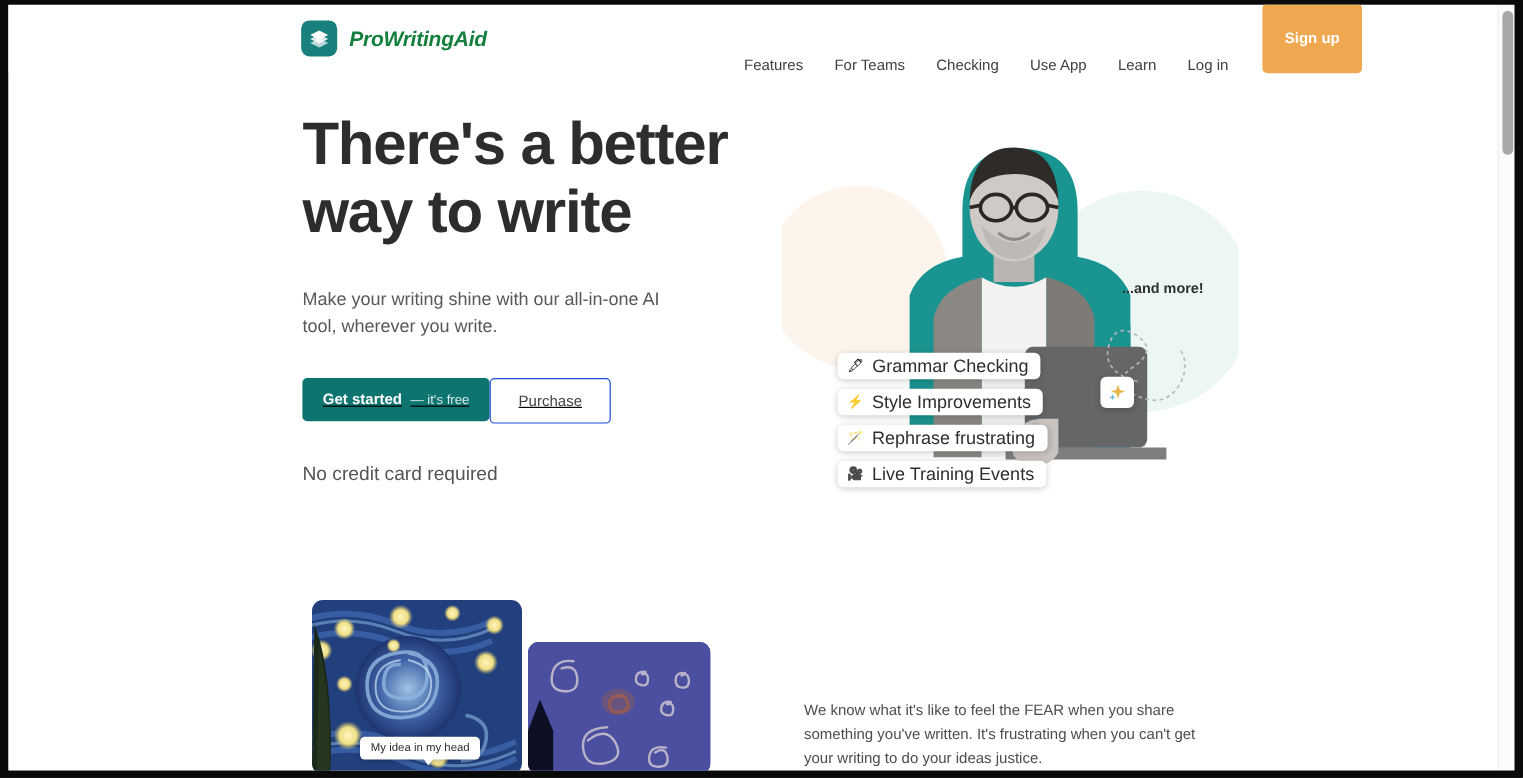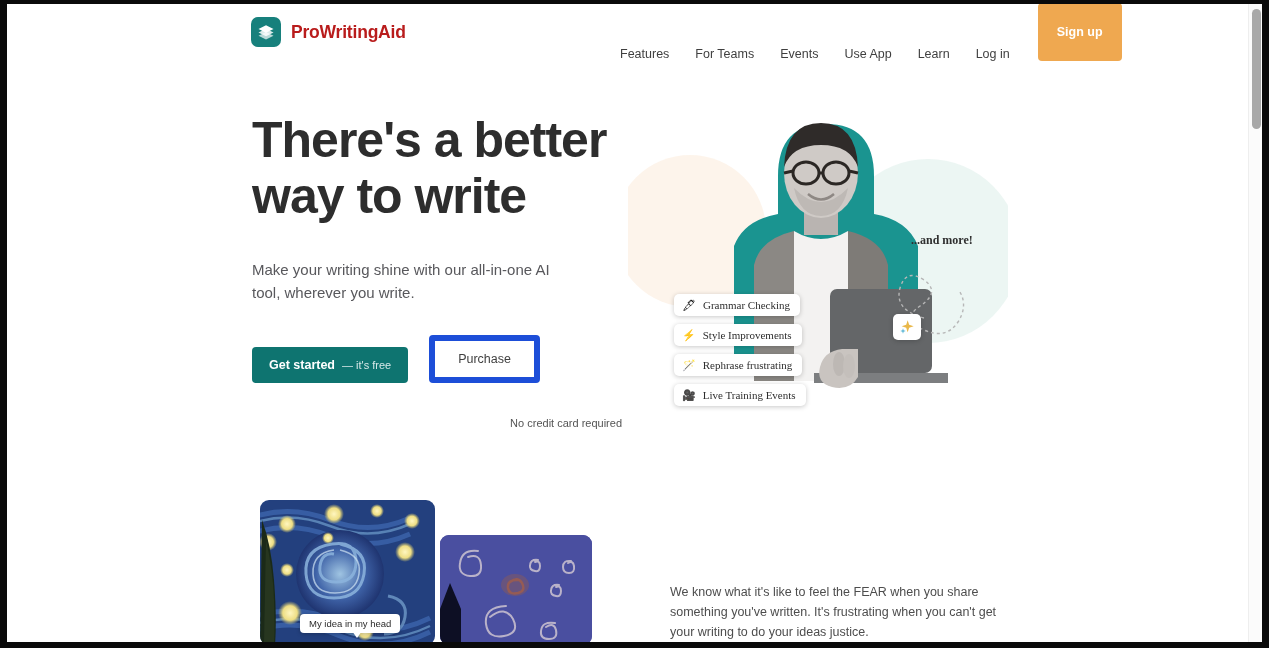--- a/index.html
+++ b/index.html
@@ -73,22 +73,23 @@
   }
   #brand-mark {
     width: 30px; height: 30px;
     border-radius: 7px;
     background: #17807c;
     display: flex; align-items: center; justify-content: center;
   }
   #brand-name {
     font-size: 17.5px;
     font-weight: bold;
-    color: #b91c1c;
+    color: #15803d;
     letter-spacing: -.2px;
+    font-style: italic;
   }
 
   #main-nav {
     position: absolute;
     left: 600px; top: 0;
     height: 57px;
     display: flex; align-items: flex-end; gap: 0;
   }
   .nav-link {
     font-size: 12.5px;
@@ -105,87 +106,86 @@
     font-weight: bold;
     padding: 22px 19px;
     border-radius: 4px;
     cursor: pointer;
     white-space: nowrap;
   }
 
   
   #hero { position: absolute; left: 0; top: 57px; width: 1241px; height: 400px; }
 
-  #hero-copy { position: absolute; left: 245px; top: 51px; width: 370px; }
+  #hero-copy { position: absolute; left: 245px; top: 31px; width: 370px; }
 
   #hero-title {
     font-size: 50px;
     line-height: 56px;
     font-weight: bold;
     color: #2d2d2d;
     letter-spacing: -1px;
   }
   #hero-subtitle {
     margin-top: 34px;
     font-size: 15px;
     line-height: 23px;
     color: #58585c;
     width: 330px;
   }
   #hero-actions {
     margin-top: 31px;
-    display: flex; align-items: flex-end; gap: 21px;
+    display: flex; align-items: flex-start;  text-decoration: underline;
   }
   #get-started-button {
     background: #0e7470;
     border-radius: 4px;
     padding: 11px 17px;
     display: flex; align-items: baseline; gap: 7px;
     cursor: pointer;
   }
   #get-started-label { color: #ffffff; font-size: 12.5px; font-weight: bold; }
   #get-started-sublabel { color: #d7e9e8; font-size: 11px; }
   #purchase-button {
-    border: 6px solid #1d4ed8;
+    border: 1px solid #1d4ed8;
     border-radius: 4px;
     padding: 11px 23px;
     color: #3f3f3f;
     font-size: 12.5px;
     background: #ffffff;
     cursor: pointer;
   }
   #no-credit-note {
     margin-top: 34px;
-    font-size: 11px;
+    font-size: 16px;
     color: #545454;
-    text-align: right;
   }
 
   
   #hero-art {
     position: absolute;
-    left: 621px; top: 20px;
-    width: 380px; height: 340px; font-family: Liberation Serif, serif;
+    left: 645px; top: 20px;
+    width: 380px; height: 340px;
   }
   #hero-art svg { display: block; }
 
   
   .feature-chip {
     position: absolute;
     background: #ffffff;
     border-radius: 5px;
     box-shadow: 0 1px 5px rgba(0,0,0,.22);
     height: 22px;
     display: flex; align-items: center; gap: 7px;
     padding: 0 10px 0 8px;
     cursor: pointer;
   }
   .feature-chip .chip-icon { font-size: 11px; line-height: 1; }
   .feature-chip .chip-label {
-    font-size: 11px;
+    font-size: 15px;
     color: #2e2e2e;
     white-space: nowrap;
   }
   #chip-0 { left: 46px; top: 213px; }
   #chip-1 { left: 46px; top: 243px; }
   #chip-2 { left: 46px; top: 273px; }
   #chip-3 { left: 46px; top: 303px; }
 
   #sparkle-badge {
     position: absolute;
@@ -280,21 +280,21 @@
               <path d="M3 12.5 L12 8 L21 12.5 L12 17 Z" fill="#ffffff" opacity=".85"></path>
               <path d="M3 16.5 L12 12 L21 16.5 L12 21 Z" fill="#ffffff" opacity=".7"></path>
             </svg>
           </div>
           <div id="brand-name">ProWritingAid</div>
         </div>
 
         <nav id="main-nav">
           <div class="nav-link">Features</div>
           <div class="nav-link">For Teams</div>
-          <div class="nav-link">Events</div>
+          <div class="nav-link">Checking</div>
           <div class="nav-link">Use App</div>
           <div class="nav-link">Learn</div>
           <div class="nav-link">Log in</div>
           <div id="signup-button">Sign up</div>
         </nav>
       </div>
 
       <div id="hero">
 
         <div id="hero-copy">

